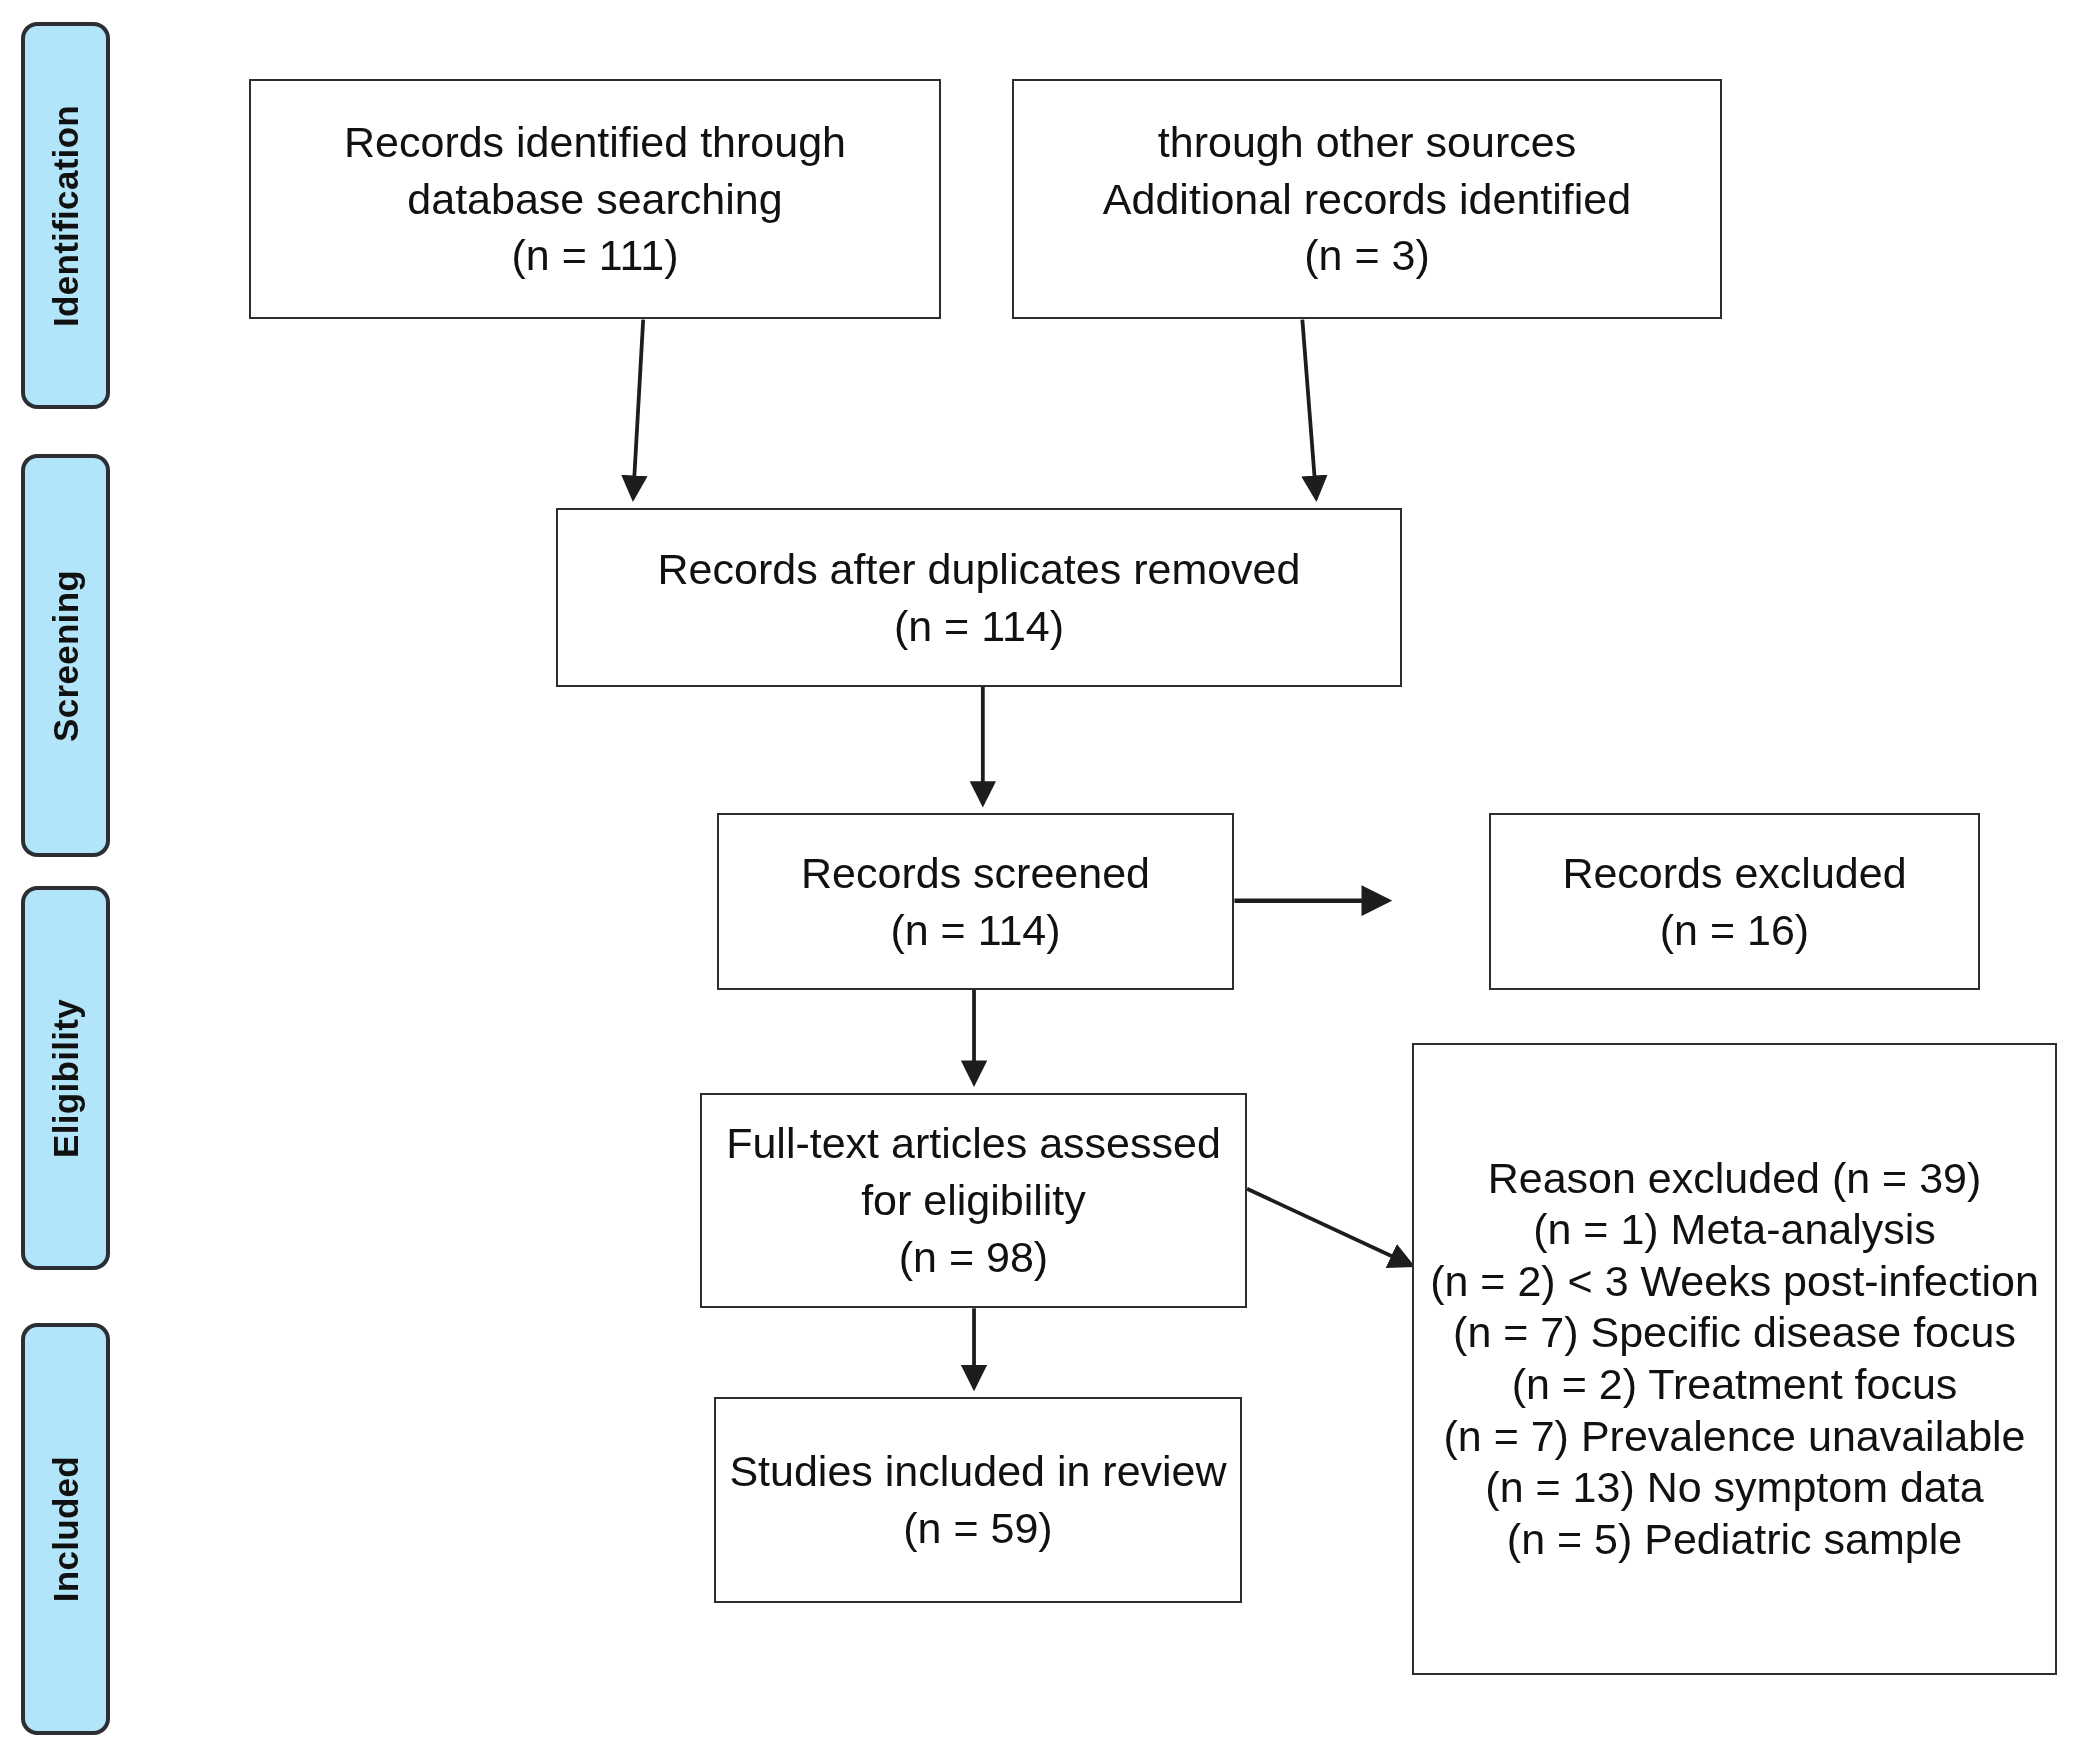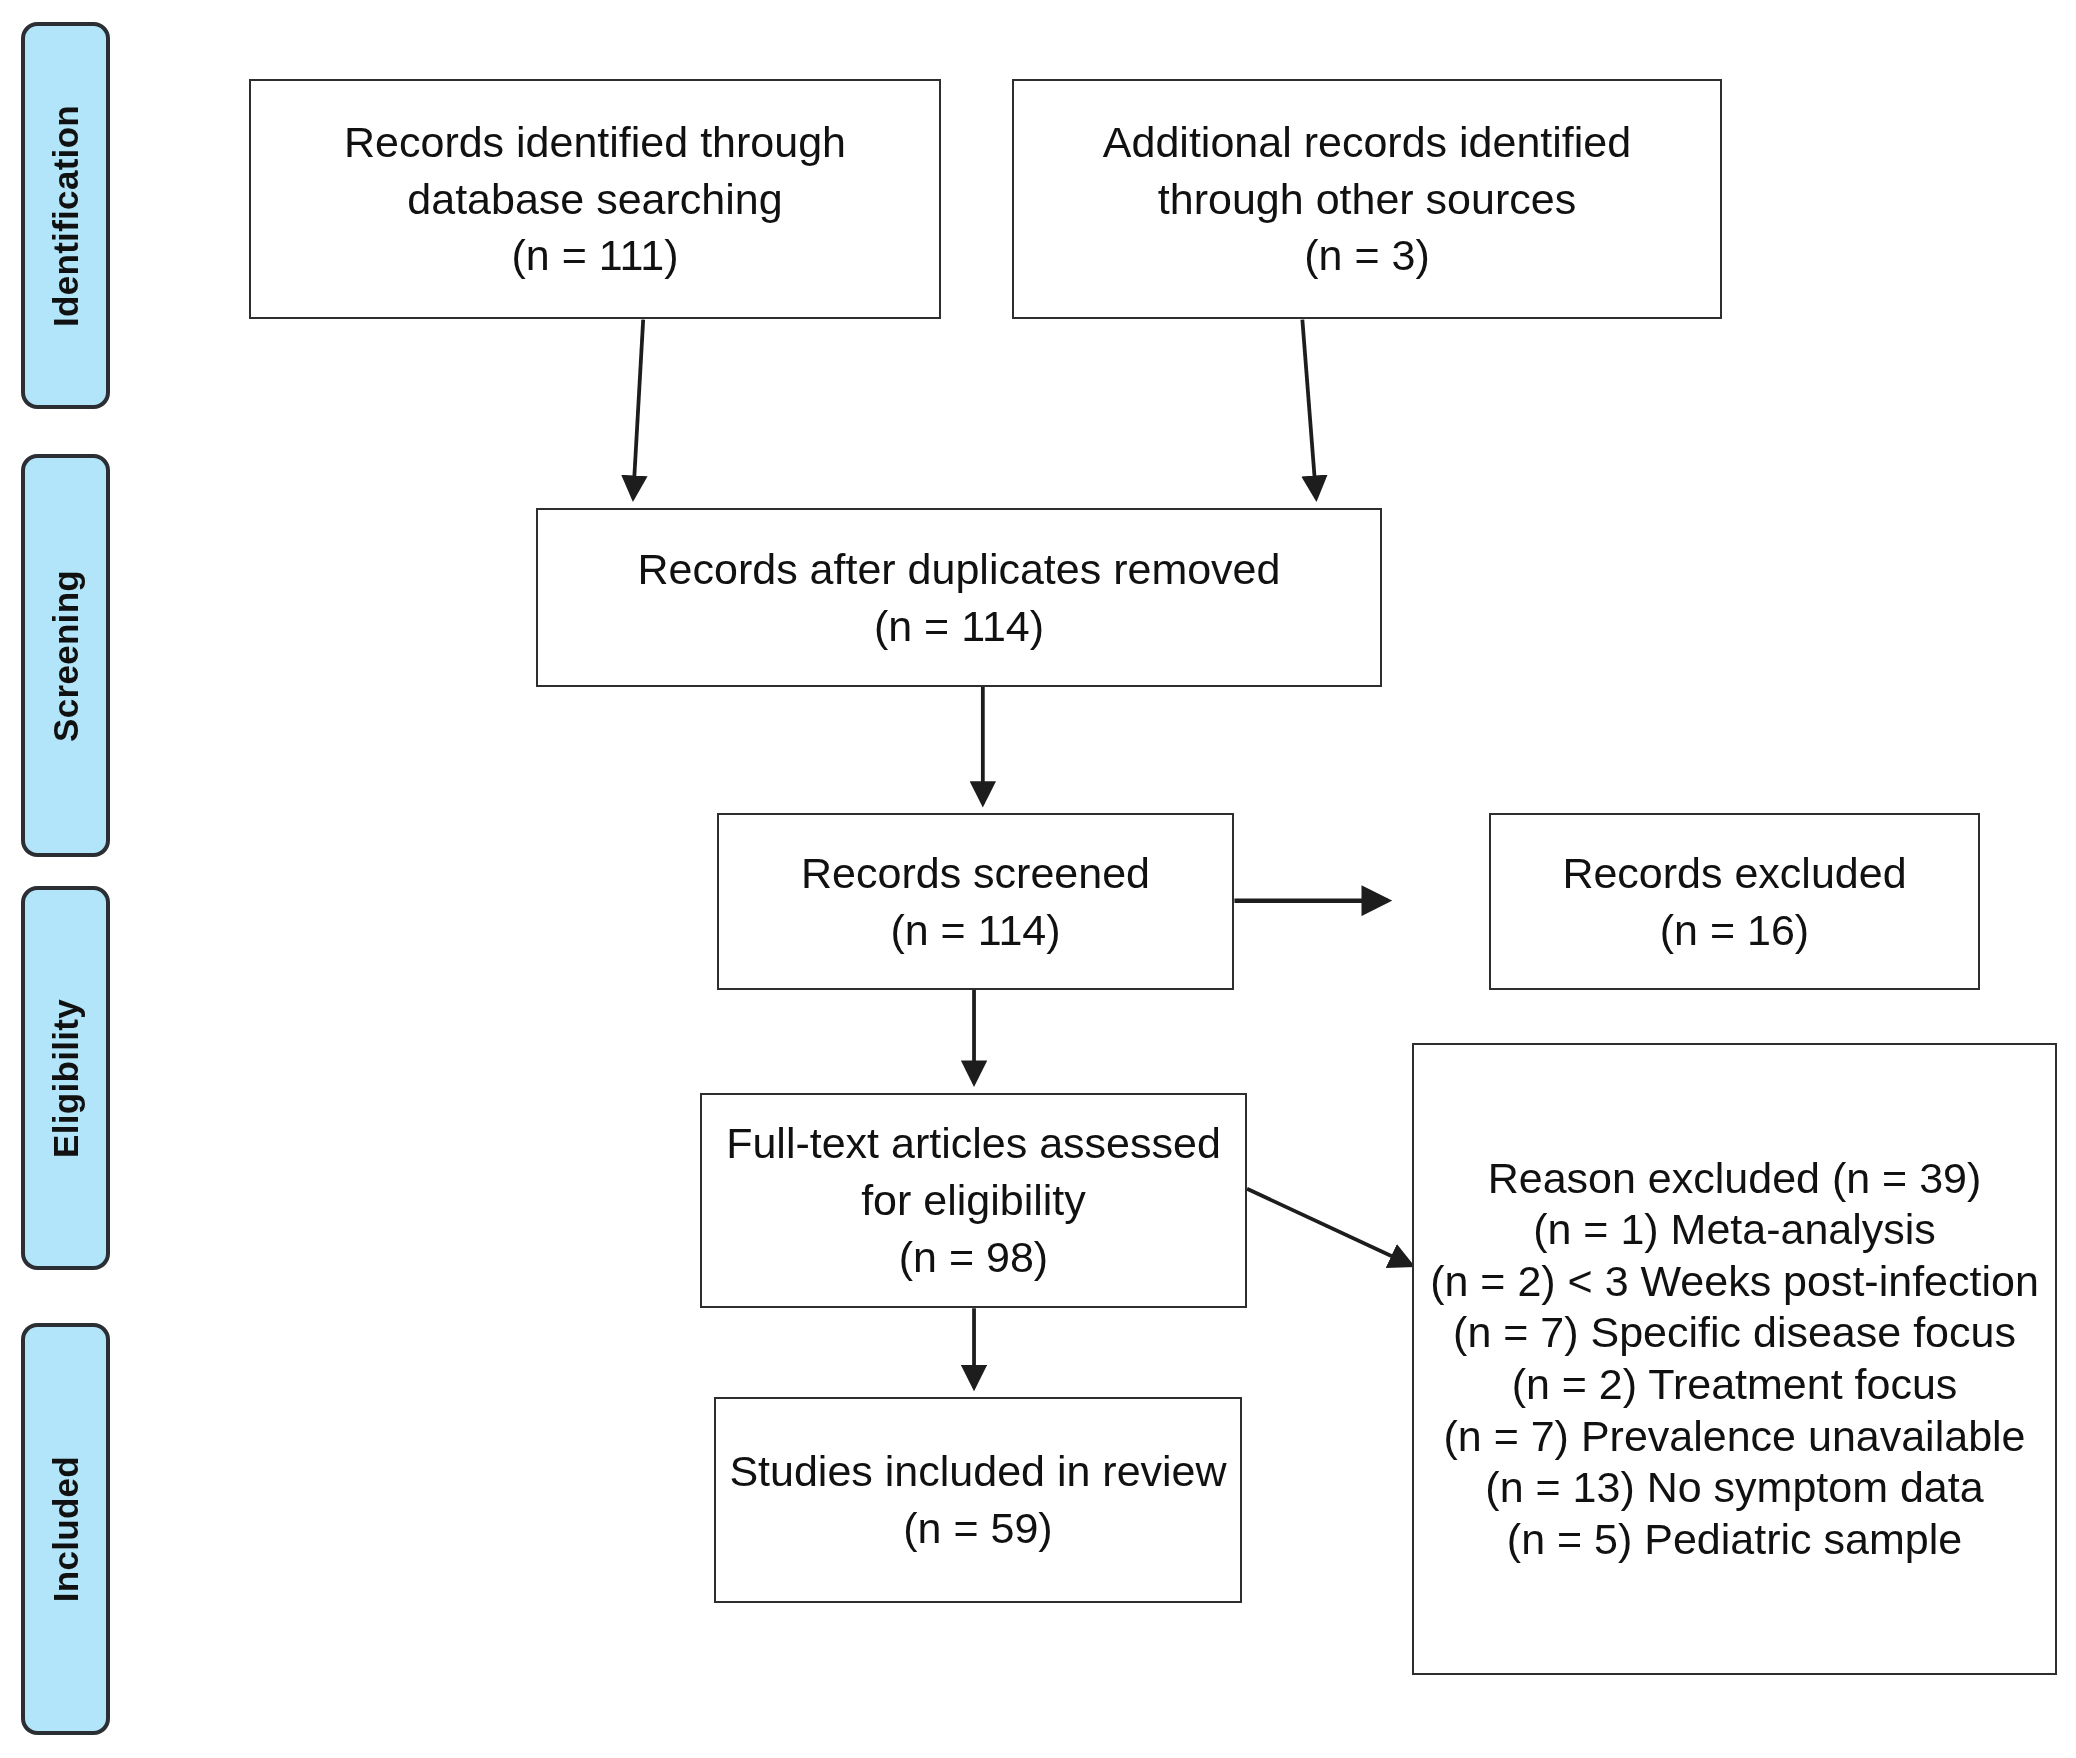--- a/index.html
+++ b/index.html
@@ -114,26 +114,26 @@
     <span class="stage-text">Included</span>
   </div>
 
   <div class="flow-box" style="left:249px; top:79px; width:692px; height:240px;">
     <div class="line">Records identified through</div>
     <div class="line">database searching</div>
     <div class="line">(n = 111)</div>
   </div>
 
   <div class="flow-box" style="left:1012px; top:79px; width:710px; height:240px;">
+    <div class="line">through other sources</div>
     <div class="line">Additional records identified</div>
-    <div class="line">through other sources</div>
     <div class="line">(n = 3)</div>
   </div>
 
-  <div class="flow-box" style="left:536px; top:508px; width:846px; height:179px;">
+  <div class="flow-box" style="left:556px; top:508px; width:846px; height:179px;">
     <div class="line">Records after duplicates removed</div>
     <div class="line">(n = 114)</div>
   </div>
 
   <div class="flow-box" style="left:717px; top:813px; width:517px; height:177px;">
     <div class="line">Records screened</div>
     <div class="line">(n = 114)</div>
   </div>
 
   <div class="flow-box" style="left:1489px; top:813px; width:491px; height:177px;">

